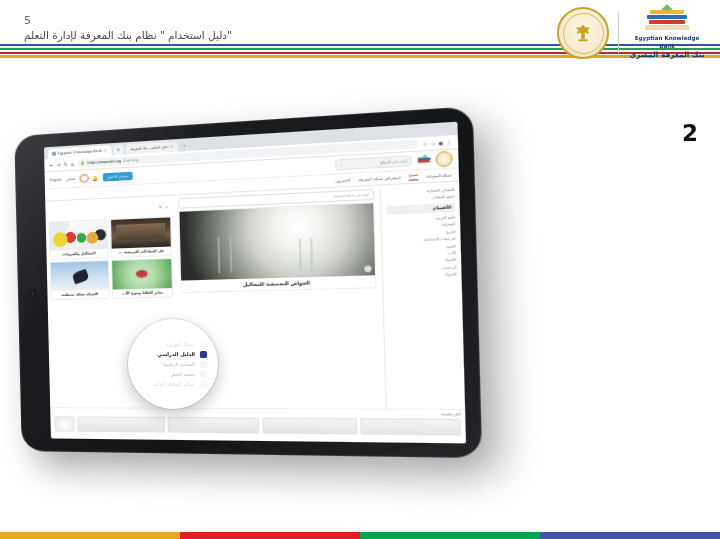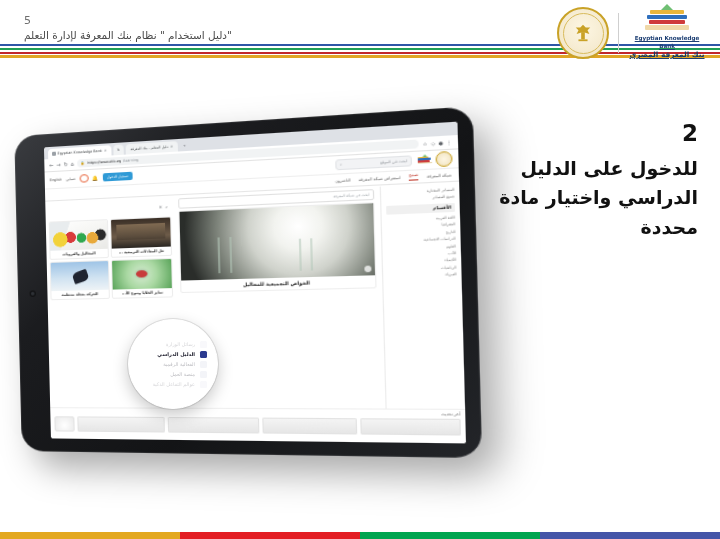--- a/index.html
+++ b/index.html
@@ -34,21 +34,21 @@
   
   .logos{position:absolute;top:6px;right:14px;display:flex;align-items:center;gap:9px;height:54px;}
   .ekb-logo{display:flex;flex-direction:column;align-items:center;width:78px;}
   .books{position:relative;width:48px;height:26px;}
   .books .b{position:absolute;border-radius:1px;}
   .b1{width:34px;height:4px;background:#e9b63c;left:7px;top:4px;border-radius:2px;}
   .b2{width:40px;height:4.5px;background:#2e6fbd;left:4px;top:9px;border-radius:2px;}
   .b3{width:36px;height:4.5px;background:#cf3b3b;left:6px;top:14px;border-radius:2px;}
   .b4{width:44px;height:5px;background:#f0d9a8;left:2px;top:19px;border-radius:2px;}
   .btri{position:absolute;left:17px;top:-2px;width:0;height:0;border-left:7px solid transparent;border-right:7px solid transparent;border-bottom:7px solid #6fbf73;}
-  .ekb-text{font-size:5.6px;color:#1d3f73;text-align:center;line-height:1.35;margin-top:3px;font-weight:700;text-decoration:underline;}
+  .ekb-text{font-size:5.6px;color:#1d3f73;text-align:center;line-height:1.35;margin-top:3px;font-weight:700;}
   .ekb-text .ar{font-size:7.4px;color:#123a66;display:block;}
   .divider{width:1px;height:40px;background:#cfcfcf;}
   .gov-emblem{
     width:48px;height:48px;border-radius:50%;
     border:2px solid #c9a227;
     background:radial-gradient(circle at 50% 42%,#fdf6e3 0%,#f6ecd2 55%,#efe1bc 100%);
     position:relative;display:flex;align-items:center;justify-content:center;
   }
   .gov-emblem:after{
     content:"";position:absolute;inset:3.5px;border-radius:50%;
@@ -334,21 +334,20 @@
           <path d="M12 2 L15 5 L20 5 L17 8 L19 12 L12 10 L5 12 L7 8 L4 5 L9 5 Z" fill="#c9a227"></path>
           <rect x="10" y="10" width="4" height="8" fill="#c9a227"></rect>
           <path d="M7 18 h10 v2 H7 z" fill="#c9a227"></path>
         </svg>
       </div>
     </div>
   </div>
 
   <div class="caption">
     <div class="num">2</div>
-    <div class="ctext">للدخول على الدليل الدراسي واختيار مادة محددة</div>
   </div>
 
   <div class="tablet-wrap">
     <div class="tablet">
       <div class="cam"></div>
 
       <div class="screen">
 
         <div class="tabstrip">
           <div class="tab active">

